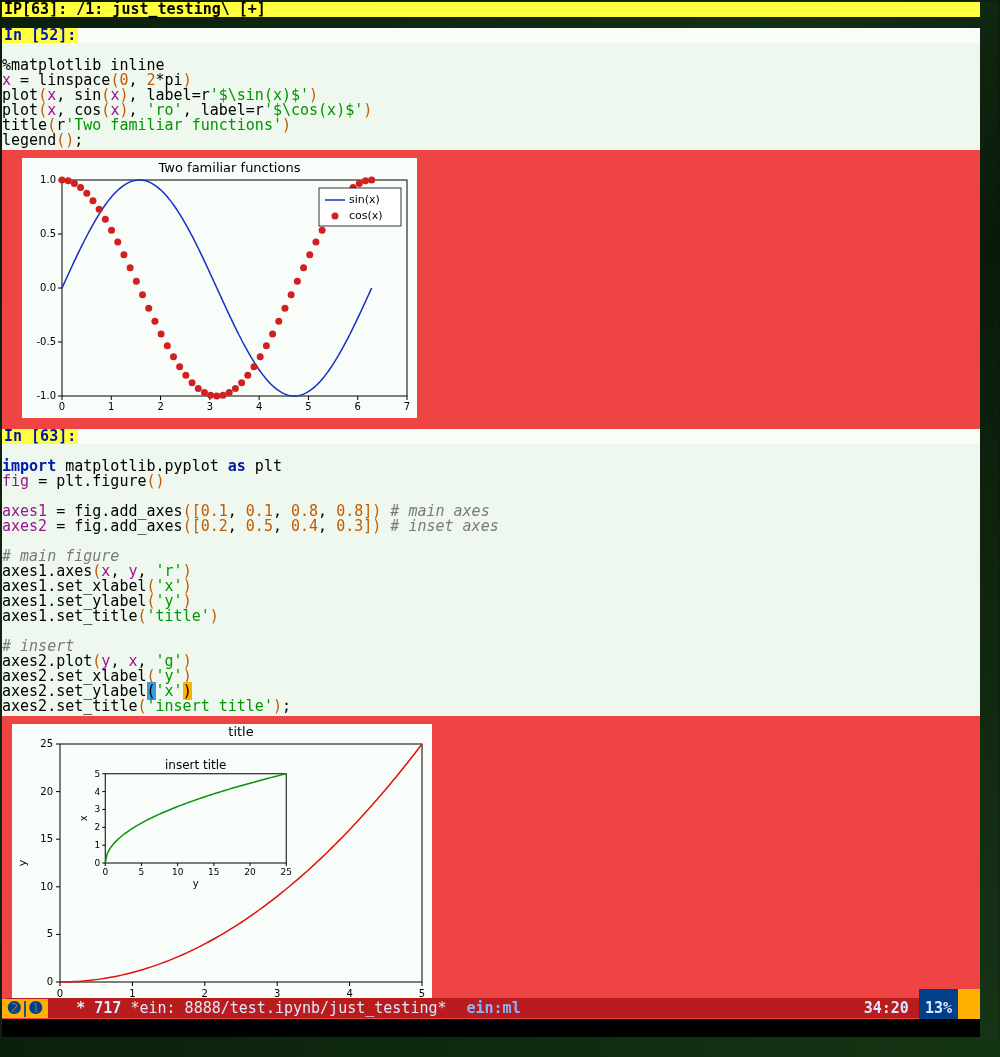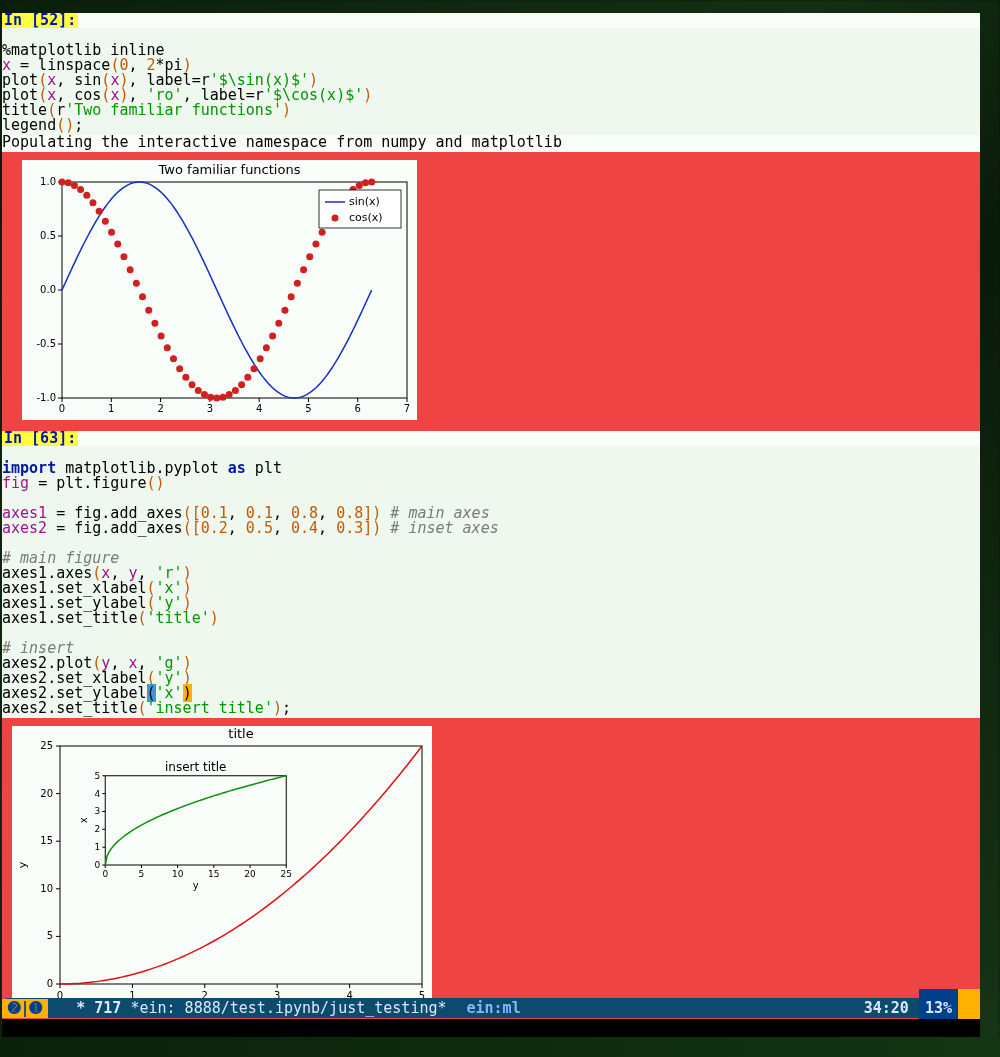--- a/index.html
+++ b/index.html
@@ -74,21 +74,21 @@
   .paren{ color: #c35a00; }
   .cmt  { color: #7a7a7a; font-style: italic; }
   .hlp  { background: #3a9ad9; color:#000; }
   .hly  { background: #ffb000; color:#000; }
   
   .statusline {
     position: absolute;
     left: 2px; right: 20px;
     bottom: 39px;
     height: 20px;
-    background: #0c4a6e;
+    background: #b91c1c;
     color: #dbe8ff;
     font-weight: bold;
     display: flex;
     align-items: center;
     white-space: pre;
     z-index: 2;
     border-radius: 6px;
   }
   .statusline .seg-a {
     background: #ffb000; color: #003f8a;
@@ -123,34 +123,33 @@
   }
   svg text { font-family: "DejaVu Sans", sans-serif; }
 </style>
 </head>
 <body>
 
 <div class="bg"></div>
 
 <div class="workspace">
 
+  <div class="tabbar">IP[63]: /1: just_testing\ [+]</div>
 
   <div class="buffer">
 
     
     <div class="cell-prompt">In [52]:</div>
     <div class="cell-input">
 <span>%matplotlib inline</span>
 <span class="var">x </span><span class="op">=</span><span> linspace</span><span class="paren">(</span><span class="num">0</span><span>, </span><span class="num">2</span><span>*pi</span><span class="paren">)</span>
 <span>plot</span><span class="paren">(</span><span class="var">x</span><span>, sin</span><span class="paren">(</span><span class="var">x</span><span class="paren">)</span><span>, label=r</span><span class="str">'$\sin(x)$'</span><span class="paren">)</span>
 <span>plot</span><span class="paren">(</span><span class="var">x</span><span>, cos</span><span class="paren">(</span><span class="var">x</span><span class="paren">)</span><span>, </span><span class="str">'ro'</span><span>, label=r</span><span class="str">'$\cos(x)$'</span><span class="paren">)</span>
 <span>title</span><span class="paren">(</span><span>r</span><span class="str">'Two familiar functions'</span><span class="paren">)</span>
 <span>legend</span><span class="paren">()</span><span>;</span>
-</div>
-    <div class="cell-output"><span>Populating the interactive namespace from numpy and matplotlib</span>
 </div>
 
     
     <div class="plot-area">
       <svg id="chart1" width="395" height="260">
           <rect x="0" y="0" width="395" height="260" fill="#f9fdf9"></rect>
           <rect x="40" y="22" width="345" height="216" fill="none" stroke="#000" stroke-width="1"></rect>
           <text x="207.5" y="14" text-anchor="middle" font-size="13" fill="#000">Two familiar functions</text>
           <line x1="40" y1="238" x2="40" y2="242" stroke="#000"></line>
           <text x="40" y="252" text-anchor="middle" font-size="10" fill="#000">0</text>

